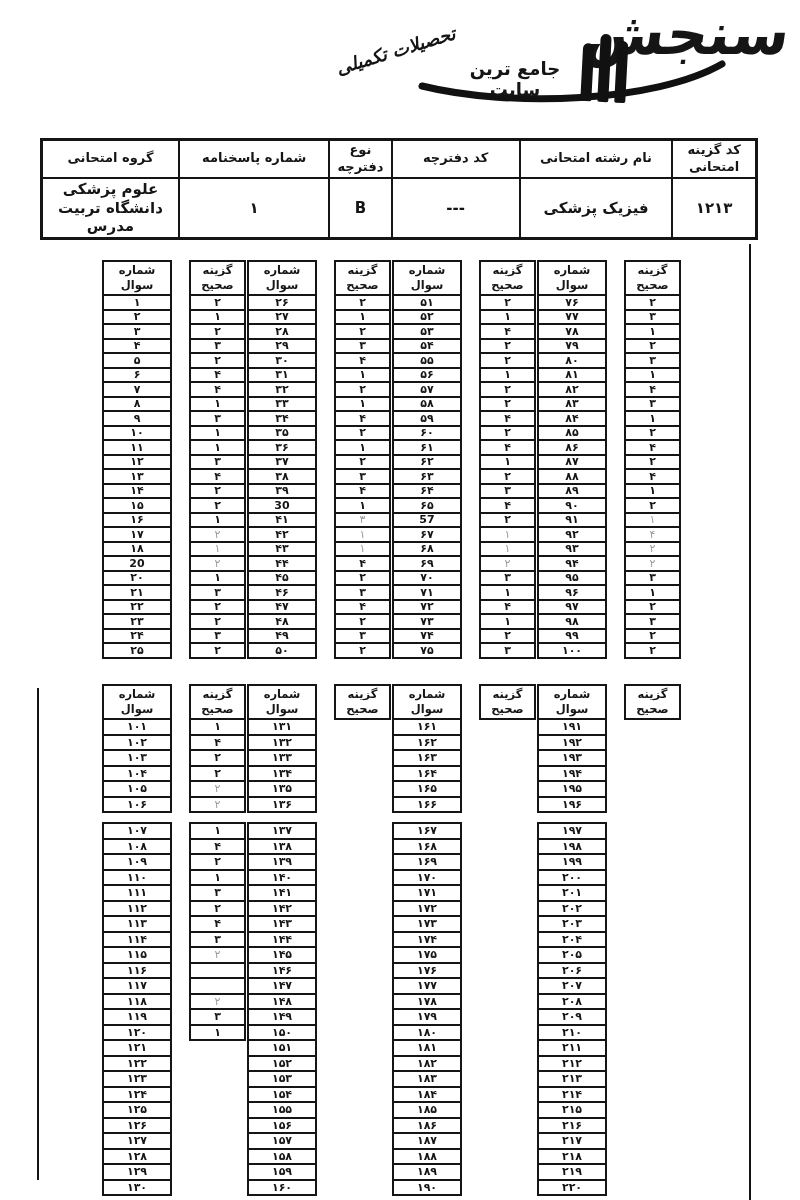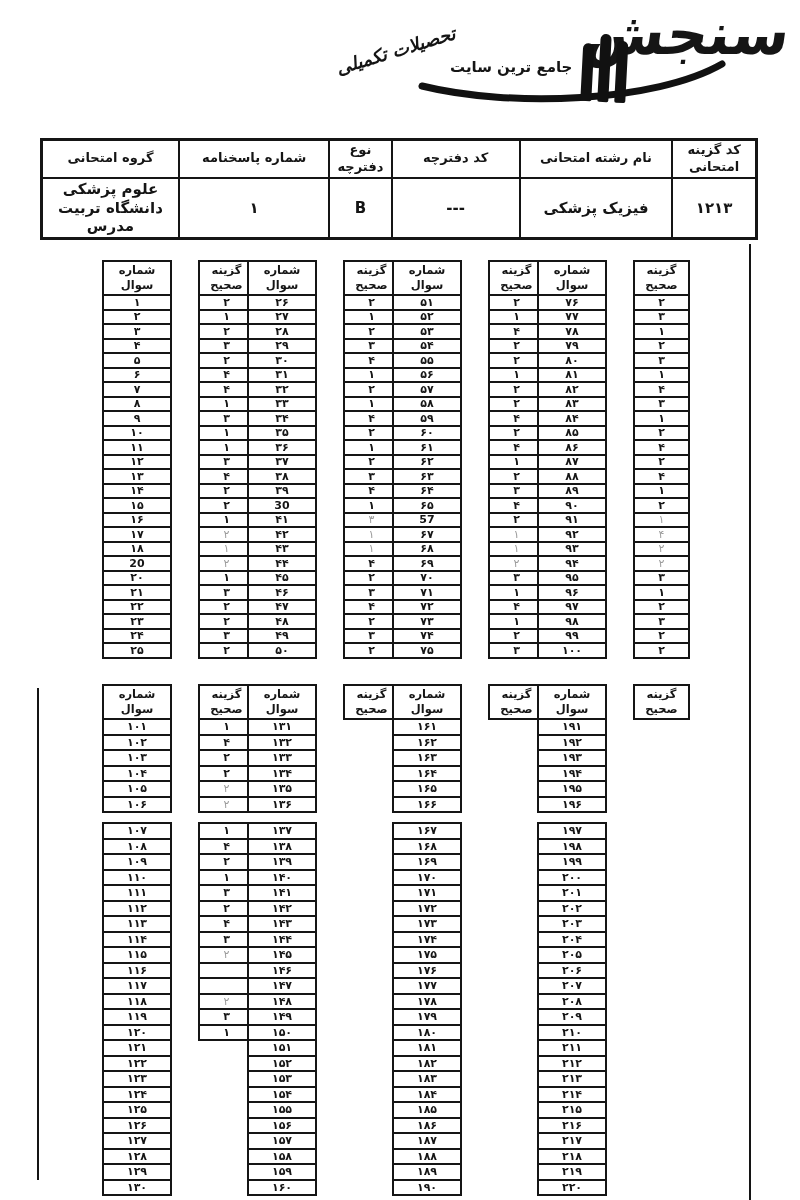--- a/index.html
+++ b/index.html
@@ -14,42 +14,42 @@
   .brand{
     position:absolute;right:2px;top:-10px;font-size:58px;font-weight:bold;
     transform:skewX(-8deg);letter-spacing:-2px;direction:rtl;
   }
   .tail{position:absolute;left:86px;top:42px;}
   .bars{position:absolute;left:252px;top:24px;display:flex;align-items:flex-end;gap:6px;transform:rotate(3deg);}
   .bars i{display:block;width:11px;background:#111;border-radius:6px 6px 2px 2px;}
   .bars i:nth-child(1){height:58px;}
   .bars i:nth-child(2){height:68px;}
   .bars i:nth-child(3){height:62px;}
-  .tag-plain{position:absolute;left:120px;top:48px;width:130px;font-size:15px;font-weight:bold;direction:rtl;text-align:left;}
+  .tag-plain{position:absolute;left:120px;top:48px;width:130px;font-size:18px;font-weight:bold;direction:rtl;text-align:center;}
   .tag-callig{position:absolute;left:4px;top:30px;font-size:18px;font-weight:bold;font-style:italic;transform:rotate(-17deg);direction:rtl;white-space:nowrap;}
   
   .info-table{
     position:absolute;left:40px;top:138px;width:718px;height:93px;
     border-collapse:collapse;direction:rtl;table-layout:fixed;
   }
   .info-table td{
     border:2px solid #151515;text-align:center;vertical-align:middle;
     font-weight:bold;padding:1px 2px;
   }
   .info-table{border:3px solid #151515;}
   .info-table .lbl{font-size:13px;height:38px;line-height:1.3;}
   .info-table .val{font-size:15px;height:52px;line-height:1.25;}
   
   .frame-right{position:absolute;left:749px;top:244px;width:2px;height:962px;background:#141414;}
   .frame-left{position:absolute;left:37px;top:688px;width:2px;height:492px;background:#141414;}
   
   .atable{position:absolute;width:566px;}
   #table1{left:102px;top:260px;}
   #table2{left:102px;top:684px;}
-  .group{position:absolute;top:0;display:flex;gap:18px;}
+  .group{position:absolute;top:0;display:flex;gap:9px;}
   .col{display:flex;flex-direction:column;}
   .qcol{width:70px;}
   .acol{width:57px;margin-left:8px;}
   .cell{
     border:2px solid #151515;background:#fff;
     display:flex;align-items:center;justify-content:center;
     font-size:11px;font-weight:bold;direction:rtl;line-height:1;
   }
   .col > .cell + .cell{margin-top:-2px;}
   .hcell{flex-direction:column;line-height:1.3;font-size:11.5px;}

